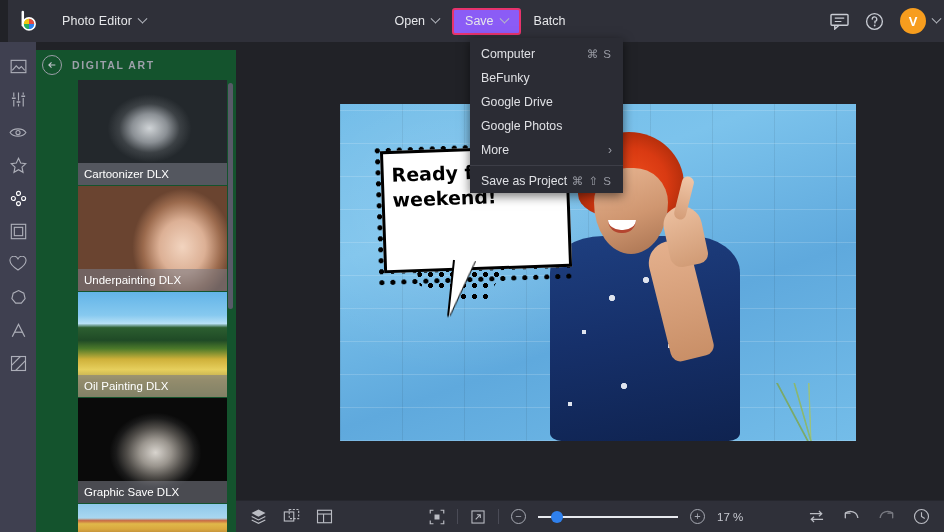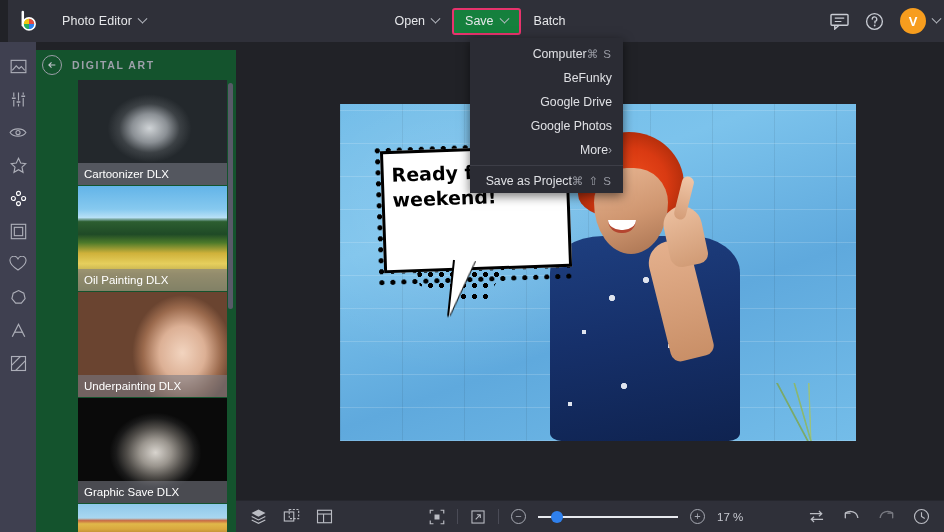--- a/index.html
+++ b/index.html
@@ -37,21 +37,21 @@
     pointer-events: none;
   }
   .tbtn {
     pointer-events: auto;
     display: flex; align-items: center; gap: 7px;
     height: 27px; padding: 0 11px;
     border-radius: 3px; cursor: pointer;
     color: #e6e7ea; font-size: 12.5px;
     border: 2px solid transparent;
   }
-  .tbtn.hl { border-color: #e8336d; background: #15803d; }
+  .tbtn.hl { border-color: #e8336d; background: #8b5cf6; }
   .right-group {
     position: absolute; right: 12px; top: 0; height: 42px;
     display: flex; align-items: center; gap: 16px;
   }
   .ricon { cursor: pointer; display: flex; align-items: center; justify-content: center; }
   .avatar {
     width: 26px; height: 26px; border-radius: 50%;
     background: #f79d1e; color: #fff; font-size: 13px; font-weight: bold;
     display: flex; align-items: center; justify-content: center; cursor: pointer;
   }
@@ -60,21 +60,21 @@
   .dropdown {
     position: absolute; left: 470px; top: 38px; width: 153px;
     background: #2b2c34; z-index: 60;
     box-shadow: 0 3px 10px rgba(0,0,0,.55);
     padding: 4px 0 0 0;
   }
   .ditem {
     height: 24px; display: flex; align-items: center;
     padding: 0 11px; color: #dfe0e4; font-size: 12.3px; cursor: pointer;
   }
-  .ditem .lbl { flex: 1; text-align: right; }
+  .ditem .lbl { flex: 1; }
   .ditem .sc { color: #9a9ca5; font-size: 11.5px; letter-spacing: 1px; }
   .ditem .arrow { color: #9a9ca5; font-size: 12px; }
   .dsep { height: 1px; background: #3d3e47; margin: 3px 0; }
 
   
   .rail {
     position: absolute; left: 0; top: 42px; width: 36px; height: 490px;
     background: #3f4050;
     display: flex; flex-direction: column; align-items: center;
     padding-top: 12px; gap: 9px;
@@ -391,26 +391,26 @@
       </div>
       <div class="panel-title">DIGITAL ART</div>
     </div>
 
     <div class="thumbs">
       <div class="thumb">
         <div class="art art1"></div>
         <div class="thumb-label">Cartoonizer DLX</div>
       </div>
       <div class="thumb">
+        <div class="art art2"></div>
+        <div class="thumb-label">Underpainting DLX</div>
+      </div>
+      <div class="thumb">
         <div class="art art3"></div>
         <div class="thumb-label">Oil Painting DLX</div>
-      </div>
-      <div class="thumb">
-        <div class="art art2"></div>
-        <div class="thumb-label">Underpainting DLX</div>
       </div>
       <div class="thumb">
         <div class="art art4"></div>
         <div class="thumb-label">Graphic Save DLX</div>
       </div>
       <div class="thumb partial">
         <div class="art art5"></div>
       </div>
     </div>
     <div class="scrollbar"></div>

